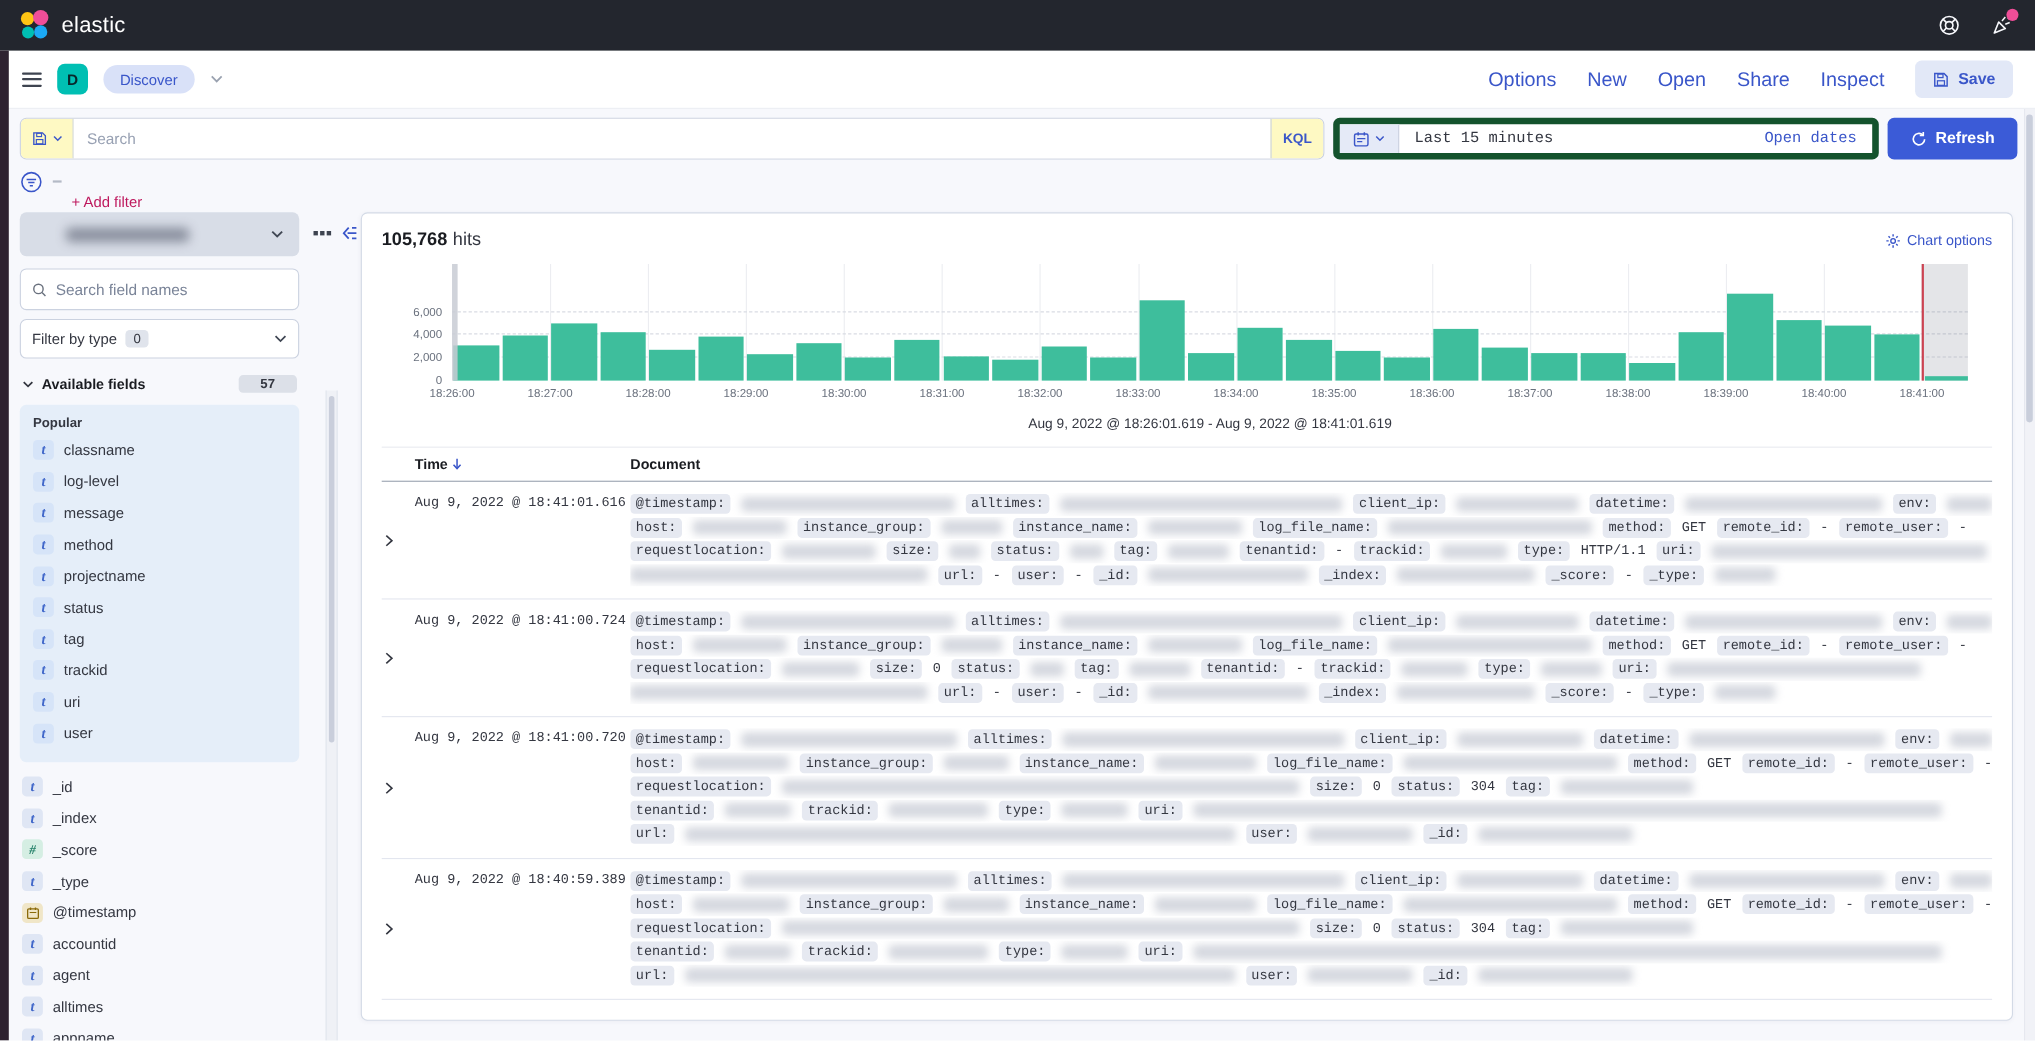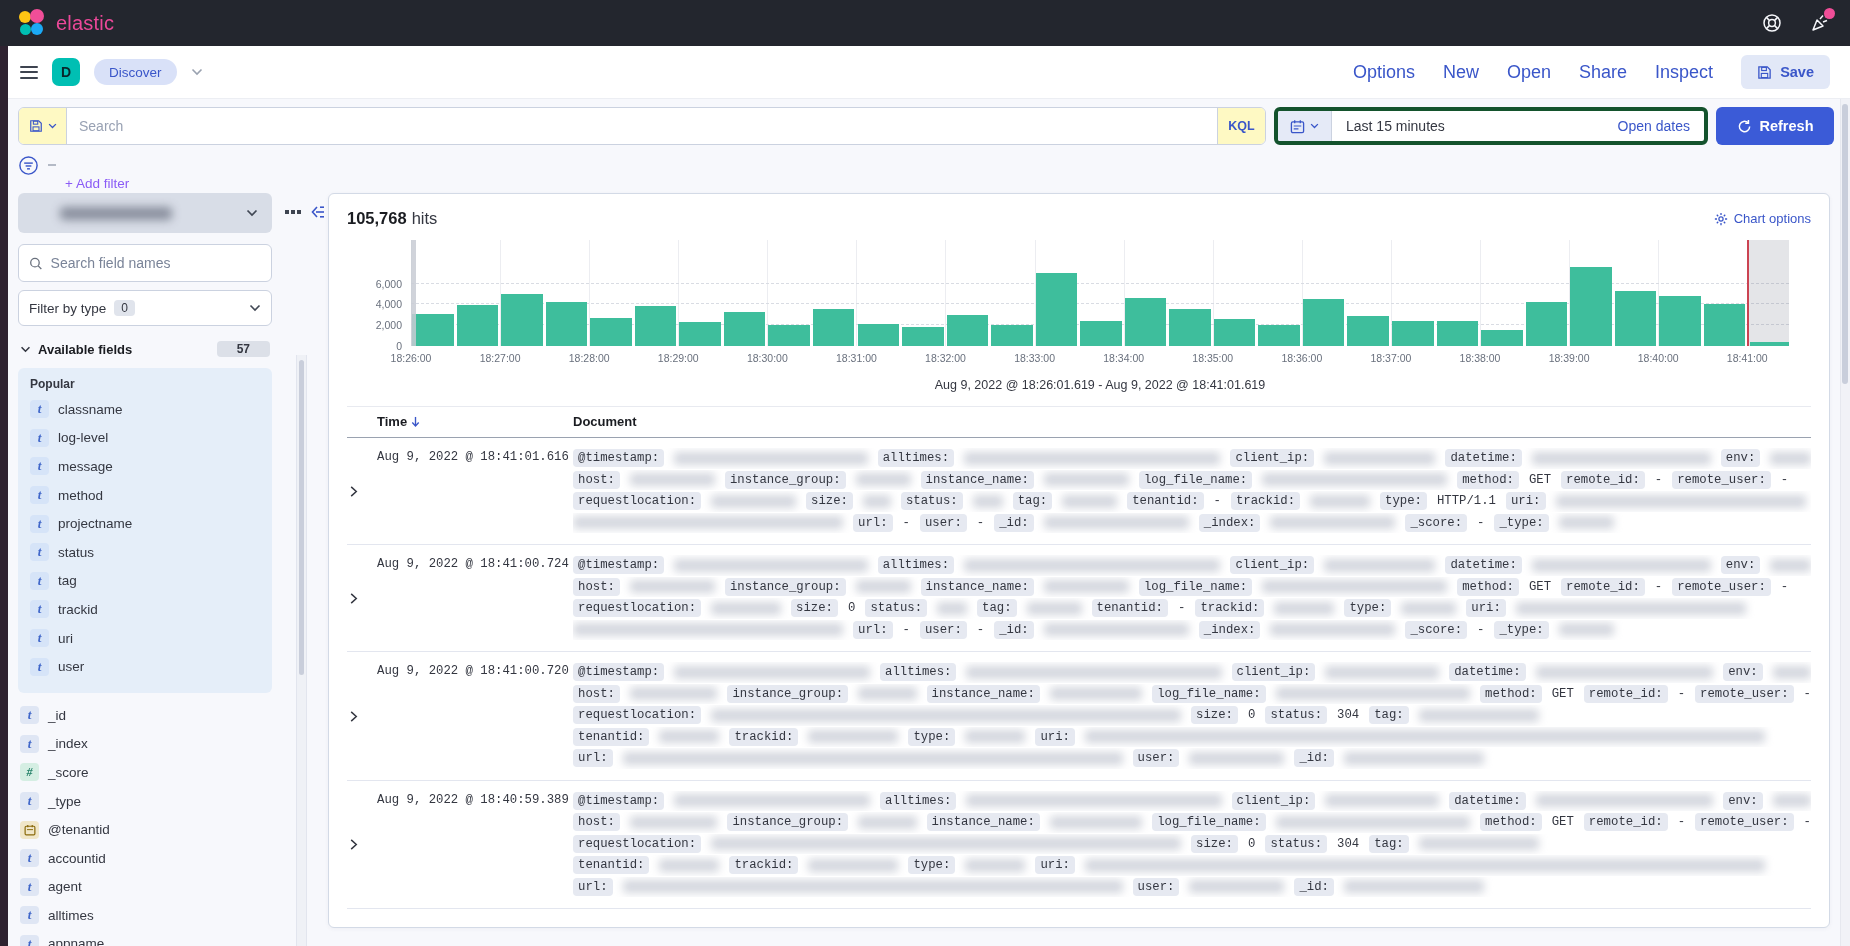--- a/index.html
+++ b/index.html
@@ -9,21 +9,21 @@
 
   
   .topbar { position:absolute; left:0; top:0; width:100%; height:46px; background:#23262E;
             display:flex; align-items:center; padding:0 18px; z-index:30; }
   .logo { position:relative; width:28px; height:28px; }
   .logo i { position:absolute; border-radius:50%; }
   .logo .c1 { width:12px; height:12px; left:1px; top:2px;  background:#FEC514; }
   .logo .c2 { width:14px; height:14px; left:12px; top:0;   background:#F04E98; }
   .logo .c3 { width:11px; height:11px; left:2px; top:15px; background:#00BFB3; }
   .logo .c4 { width:12px; height:12px; left:13px; top:14px;background:#1BA9F5; }
-  .brand { color:#ec4899; font-size:20px; margin-left:10px; letter-spacing:.2px; }
+  .brand { color:#ffffff; font-size:20px; margin-left:10px; letter-spacing:.2px; }
   .global-search { position:absolute; left:50%; top:8px; transform:translateX(-56%);
        width:400px; height:30px; border:1px solid #53575F; border-radius:6px; background:#23262E;
        display:flex; align-items:center; padding:0 10px; gap:8px; }
   .global-search input { background:transparent; border:none; outline:none; color:#D3DAE6;
        font-size:14px; width:100%; font-family:"Liberation Sans",sans-serif; }
   .global-search input::placeholder { color:#878D98; }
   .topbar-right { margin-left:auto; display:flex; align-items:center; gap:24px; }
   .tb-icon { position:relative; width:24px; height:24px; display:flex; align-items:center; justify-content:center; cursor:pointer; }
   .pink-dot { position:absolute; right:-3px; top:-3px; width:11px; height:11px; border-radius:50%; background:#F04E98; }
 
@@ -46,34 +46,34 @@
   .querybar { position:absolute; left:10px; top:99px; width:1832px; padding:8px 8px 0 8px;
               display:flex; gap:8px; z-index:10; }
   .qcontrol { flex:1; height:38px; background:#fff; border:1px solid #CBD2E0; border-radius:6px;
               display:flex; align-items:stretch; overflow:hidden; }
   .qseg { background:#fef9c3; display:flex; align-items:center; justify-content:center; gap:5px; }
   .qseg.left { width:48px; border-right:1px solid #CBD2E0; cursor:pointer; }
   .qcontrol input { flex:1; border:none; outline:none; padding:0 12px; font-size:14px;
               font-family:"Liberation Sans",sans-serif; color:#343741; }
   .qcontrol input::placeholder { color:#98A1B3; }
   .kql { width:48px; border-left:1px solid #CBD2E0; color:#3A56C9; font-weight:bold; font-size:12.5px; cursor:pointer; }
-  .datepicker { width:434px; height:38px; background:#fff; border:4px solid #14532d; border-radius:6px;
-              display:flex; align-items:stretch; overflow:hidden; }
+  .datepicker { width:496px; height:38px; background:#fff; border:6px solid #14532d; border-radius:6px;
+              display:flex; align-items:stretch; overflow:hidden;font-family:Liberation Mono, monospace; }
   .cal-seg { width:54px; background:#E5EAF7; border-right:1px solid #CBD2E0; display:flex; align-items:center;
               justify-content:center; gap:5px; cursor:pointer; }
   .dp-text { display:flex; align-items:center; padding:0 14px; font-size:14px; color:#343741; flex:1; cursor:pointer; }
   .show-dates { display:flex; align-items:center; padding-right:14px; color:#3A56C9; font-size:14px; cursor:pointer; }
   .refresh-btn { width:118px; height:38px; border:none; border-radius:6px; background:#3B5BD7; color:#fff;
               font-weight:600; font-size:14.5px; display:flex; align-items:center; justify-content:center; gap:8px;
               cursor:pointer; font-family:"Liberation Sans",sans-serif; }
 
   
   .filterbar { position:absolute; left:18px; top:152px; height:26px; display:flex; align-items:center; gap:9px; }
   .dash { width:8px; height:2px; background:#B4BAC6; }
-  .add-filter { color:#8b5cf6; font-size:13.5px; cursor:pointer;margin-top:36px; }
+  .add-filter { color:#be185d; font-size:13.5px; cursor:pointer;margin-top:36px; }
 
   
   .edge-strip { position:absolute; left:0; top:46px; width:8px; height:900px; background:#2E2230; z-index:40; }
 
   
   .sidebar { position:absolute; left:18px; top:193px; width:254px; }
   .dataview-btn { height:40px; border-radius:6px; background:#D8DDE7; display:flex; align-items:center;
                   padding:0 14px; cursor:pointer; }
   .dv-blur { width:112px; height:13px; border-radius:4px; background:#6E7484; opacity:.75; filter:blur(5px); margin-left:28px; }
   .fsearch { margin-top:11px; height:38px; background:#fff; border:1px solid #CBD2E0; border-radius:6px;
@@ -361,21 +361,21 @@
         </div>
         <div class="field-item">
           <span class="fbadge date">
             <svg width="12" height="12" viewBox="0 0 16 16">
               <rect x="1.5" y="3" width="13" height="11.5" rx="1.5" fill="none" stroke="#8A6A0A" stroke-width="1.6"></rect>
               <line x1="5" y1="1.2" x2="5" y2="4.4" stroke="#8A6A0A" stroke-width="1.6"></line>
               <line x1="11" y1="1.2" x2="11" y2="4.4" stroke="#8A6A0A" stroke-width="1.6"></line>
               <line x1="4" y1="7.5" x2="12" y2="7.5" stroke="#8A6A0A" stroke-width="1.3"></line>
             </svg>
           </span>
-          <span class="fname">@tenantid</span>
+          <span class="fname">@timestamp</span>
         </div>
         <div class="field-item">
           <span class="fbadge t">t</span>
           <span class="fname">accountid</span>
         </div>
         <div class="field-item">
           <span class="fbadge t">t</span>
           <span class="fname">agent</span>
         </div>
         <div class="field-item">

